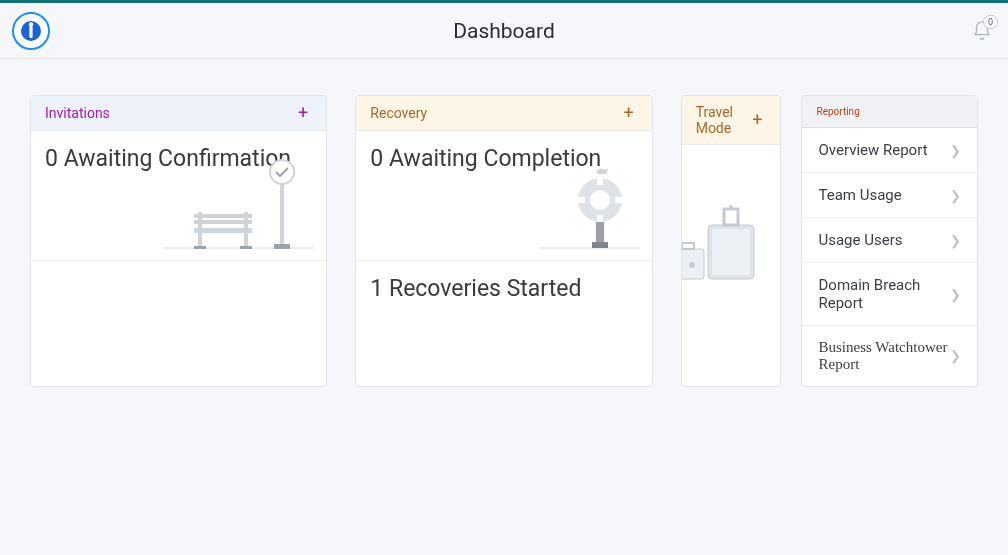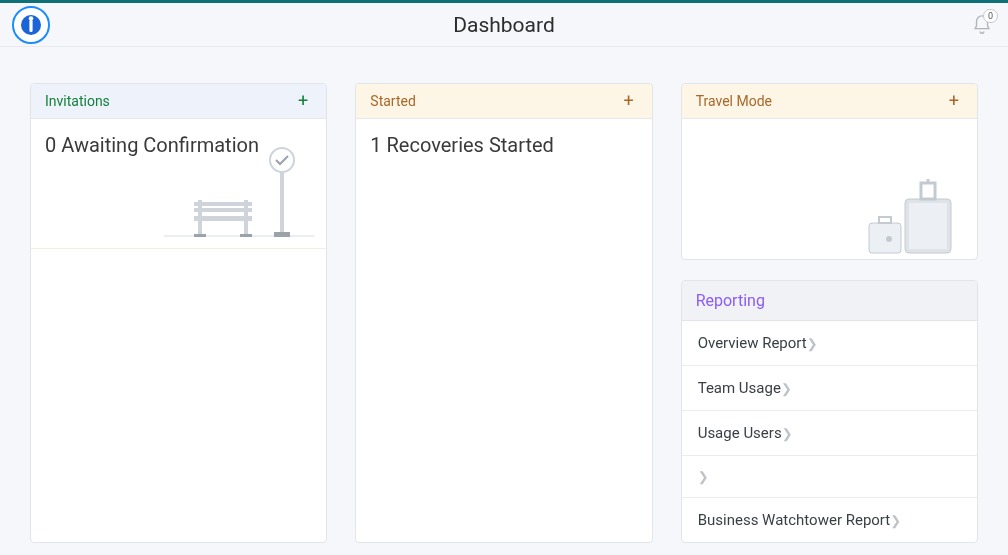--- a/index.html
+++ b/index.html
@@ -4,21 +4,21 @@
 <style>
   * { box-sizing: border-box; margin: 0; padding: 0; }
   html, body { width: 1008px; height: 555px; }
   body {
     font-family: -apple-system, BlinkMacSystemFont, "Segoe UI", Roboto, Helvetica, Arial, sans-serif;
     background: #f5f7fa;
     color: #333;
     border-top: 3px solid #0d7177;
   }
   .header {
-    height: 44px;
+    height: 56px;
     display: flex;
     align-items: center;
     padding: 0 12px;
     border-bottom: 1px solid #e8eaec;
     position: relative;
   }
   .logo {
     width: 38px; height: 38px;
     border: 2px solid #1a8cff;
     border-radius: 50%;
@@ -65,69 +65,70 @@
     overflow: hidden;
   }
   .card-header {
     display: flex;
     align-items: center;
     justify-content: space-between;
     padding: 8px 14px;
     font-size: 14px;
     border-bottom: 1px solid #e6e8eb;
   }
-  .card-header.blue { background: #eef2fa; color: #15803d; }
+  .card-header.blue { background: #eef2fa; color: #a21caf; }
   .card-header.orange { background: #fdf6e6; color: #a8682a; }
   .plus-btn {
     font-size: 18px;
     line-height: 14px;
     color: inherit;
     cursor: pointer;
     padding: 2px 4px;
   }
   .card-body {
     padding: 14px 14px 10px 14px;
     min-height: 130px;
     position: relative;
     border-bottom: 1px solid #f0efe6;
   }
   .card-body.nobot { border-bottom: none; }
   .stat-line {
-    font-size: 20px;
+    font-size: 23px;
     color: #3a3a3a;
   }
   .card-footer {
     padding: 14px;
   }
   .illus {
     position: absolute;
     bottom: 8px;
     right: 12px;
   }
   .travel-illus { position: absolute; bottom: 0; right: 12px; }
   .reporting-card { margin-top: 0; }
   .reporting-header {
     background: #f0f2f5;
-    color: #8b5cf6;
-    font-size: 16px;
+    color: #c2410c;
+    font-size: 10px;
     padding: 10px 14px;
     border-bottom: 1px solid #e1e4e8;
   }
   .report-row {
     display: flex;
     align-items: center;
+    justify-content: space-between;
     padding: 13px 16px;
     border-bottom: 1px solid #ececec;
     font-size: 15px;
     color: #3a3f44;
     cursor: pointer;
   }
-  .report-row:last-child { border-bottom: none; }
+  .report-row:last-child { border-bottom: none; font-family: Liberation Serif, serif; }
   .chev { color: #bfc3c8; font-size: 13px; }
-  .col3 { display: flex; flex-direction: column; gap: 20px; }
+  .col3 { display: flex; flex-direction: row; gap: 20px; }
   .ground-line { stroke: #d8dde2; stroke-width:1; }
 </style>
 </head>
 <body>
 
 <div class="header">
   <div class="logo">
     <svg viewBox="0 0 24 24">
       <circle cx="12" cy="12" r="10" fill="#1a63d9"></circle>
       <circle cx="12" cy="5.5" r="2.3" fill="#fff"></circle>
@@ -169,24 +170,42 @@
         <rect x="34" y="60" width="4" height="36" fill="#cfd4da"></rect>
         <rect x="80" y="60" width="4" height="36" fill="#cfd4da"></rect>
         <rect x="30" y="94" width="12" height="3" fill="#9ba2aa"></rect>
         <rect x="76" y="94" width="12" height="3" fill="#9ba2aa"></rect>
       </svg>
     </div>
   </div>
 
   <div class="card">
     <div class="card-header orange">
-      <span>Started</span>
+      <span>Recovery</span>
       <span class="plus-btn">
         <span>+</span>
       </span>
+    </div>
+    <div class="card-body">
+      <div class="stat-line">0 Awaiting Completion</div>
+      <svg class="illus" width="100" height="100" viewBox="0 0 100 100">
+        <line class="ground-line" x1="-200" y1="96" x2="100" y2="96"></line>
+
+        <circle cx="60" cy="48" r="22" fill="#dfe3e8"></circle>
+        <circle cx="60" cy="48" r="10" fill="#fff"></circle>
+        <rect x="57" y="25" width="6" height="8" fill="#fff"></rect>
+        <rect x="57" y="63" width="6" height="8" fill="#fff"></rect>
+        <rect x="37" y="45" width="8" height="6" fill="#fff"></rect>
+        <rect x="75" y="45" width="8" height="6" fill="#fff"></rect>
+
+        <rect x="56" y="70" width="8" height="20" fill="#9ba2aa"></rect>
+        <rect x="52" y="90" width="16" height="6" fill="#7e858d"></rect>
+
+        <path d="M56 20 q4 -6 8 -2 q2 -2 4 0 l-2 4 h-8 z" fill="#cfd4da"></path>
+      </svg>
     </div>
     <div class="card-footer">
       <div class="stat-line">1 Recoveries Started</div>
     </div>
   </div>
 
   <div class="col3">
 
     <div class="card">
       <div class="card-header orange">
@@ -218,20 +237,21 @@
       </div>
       <div class="report-row">
         <span>Team Usage</span>
         <span class="chev">❯</span>
       </div>
       <div class="report-row">
         <span>Usage Users</span>
         <span class="chev">❯</span>
       </div>
       <div class="report-row">
+        <span>Domain Breach Report</span>
         <span class="chev">❯</span>
       </div>
       <div class="report-row">
         <span>Business Watchtower Report</span>
         <span class="chev">❯</span>
       </div>
     </div>
 
   </div>
 

